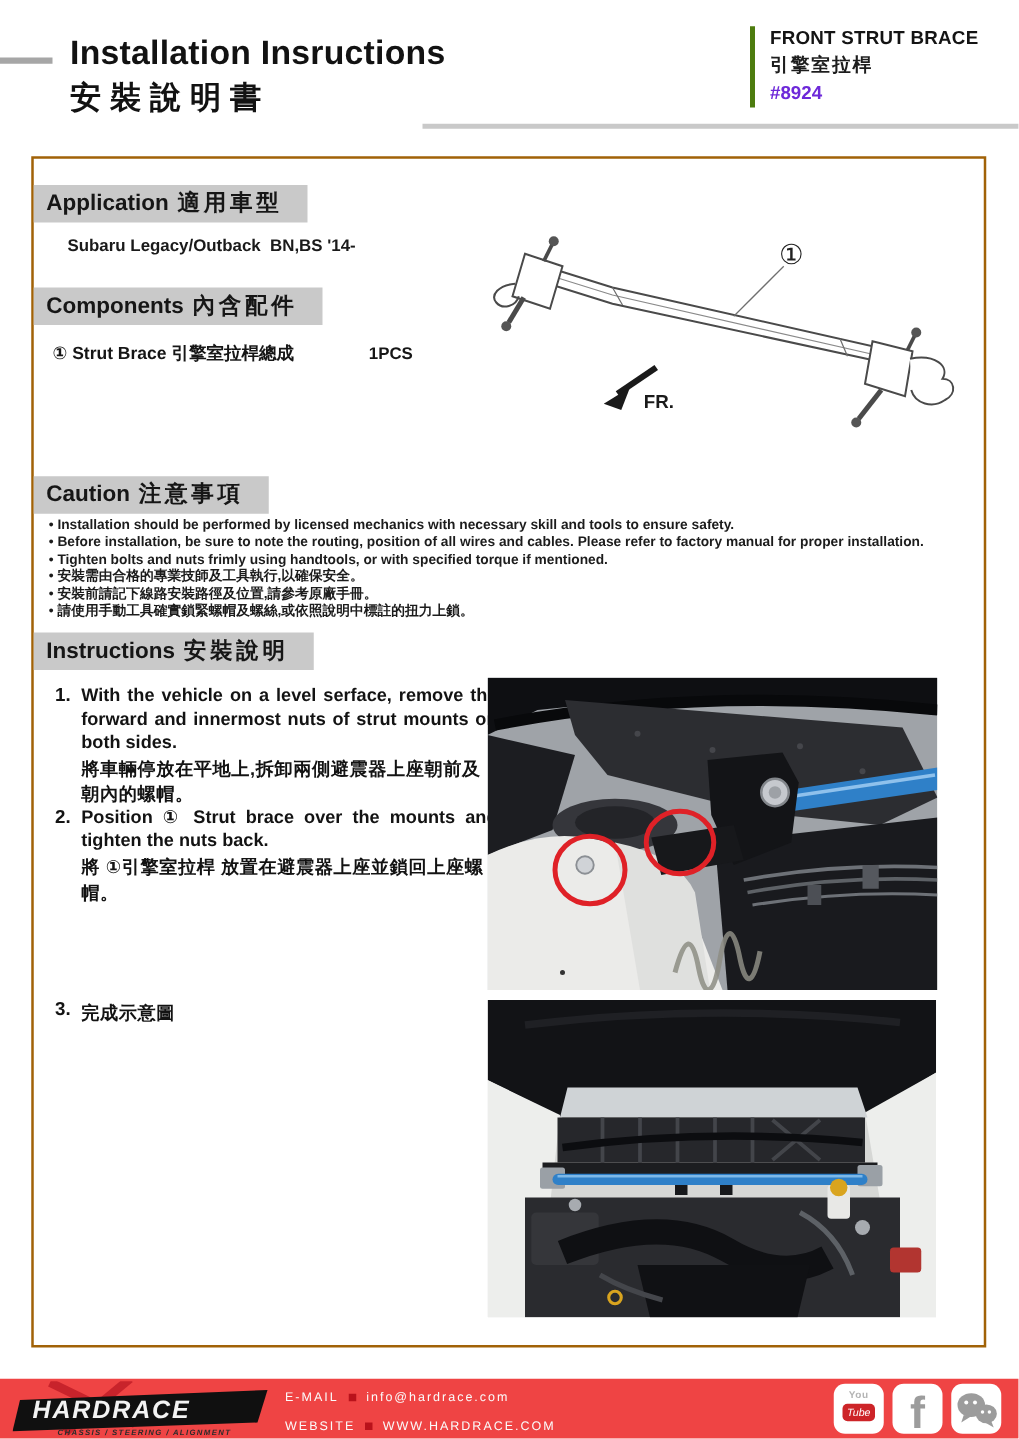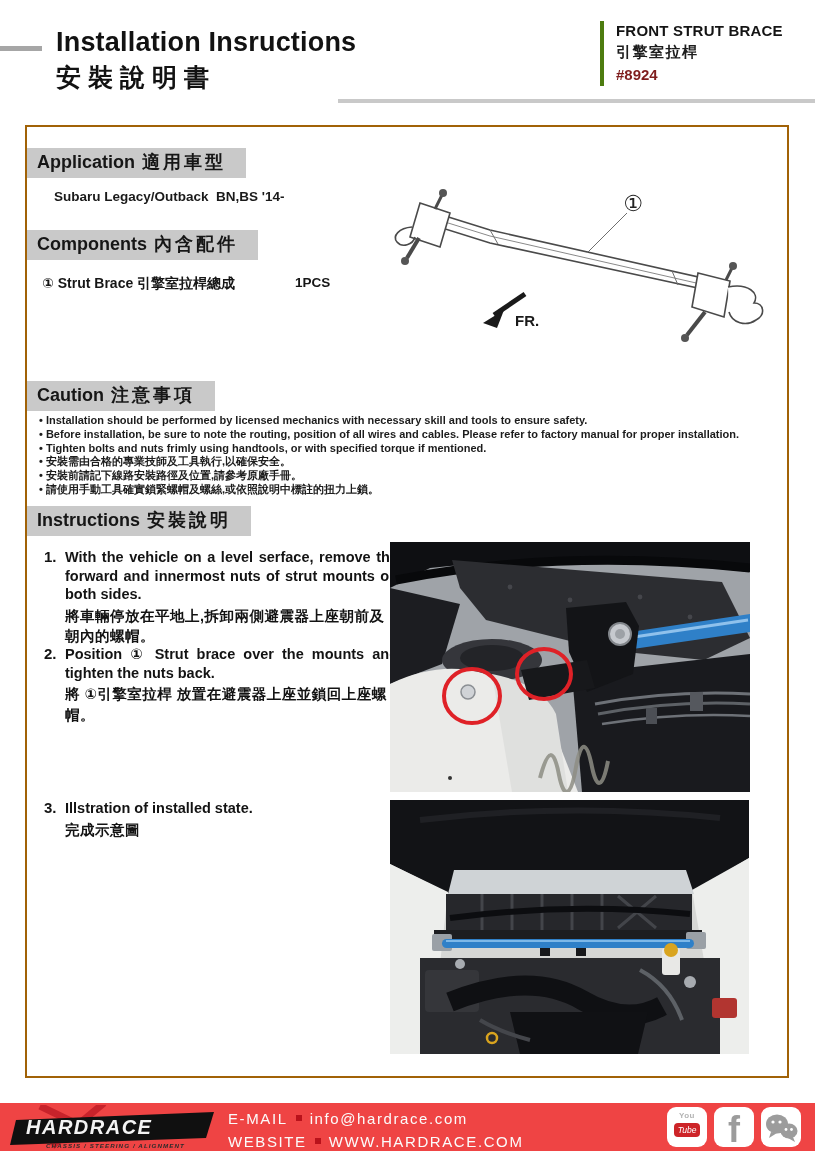--- a/index.html
+++ b/index.html
@@ -8,21 +8,21 @@
   .page { position:relative; width:815px; height:1151px; background:#fff; overflow:hidden; }
 
   
   .top-dash { position:absolute; left:0; top:46px; width:42px; height:5px; background:#a6a6a6; }
   .title-block { position:absolute; left:56px; top:27px; }
   .title-en { font-size:27px; font-weight:bold; color:#121212; letter-spacing:.2px; }
   .title-zh { font-size:25px; font-weight:bold; color:#121212; letter-spacing:7px; margin-top:3px; }
   .product-block { position:absolute; left:600px; top:21px; border-left:4px solid #4d7c0f; padding:1px 0 3px 12px; }
   .product-name-en { font-size:15px; font-weight:bold; color:#141414; letter-spacing:.2px; }
   .product-name-zh { font-size:15px; font-weight:bold; color:#1d1d1d; margin-top:4px; letter-spacing:1.5px; }
-  .product-no { font-size:15px; font-weight:bold; color:#7f1d1d; margin-top:4px; }
+  .product-no { font-size:15px; font-weight:bold; color:#6d28d9; margin-top:4px; }
   .header-rule { position:absolute; left:338px; top:99px; width:477px; height:4px; background:#c9c9c9; }
 
   
   .content-box { position:absolute; left:25px; top:125px; width:764px; height:953px; border:2px solid #a16207; background:#fff; }
   .sec-heading { position:absolute; left:0; background:#c9c9c9; padding:4px 20px 5px 10px; font-size:18px; font-weight:bold; color:#161616; white-space:nowrap; line-height:21px; }
   .sec-heading .zh { letter-spacing:3px; margin-left:7px; }
 
   .vehicle { position:absolute; left:27px; top:62px; font-size:13.5px; font-weight:bold; color:#1a1a1a; white-space:pre-wrap; }
 
   .comp-row { position:absolute; left:15px; top:147px; width:380px; font-weight:bold; color:#161616; }
@@ -43,21 +43,21 @@
   .photo { position:absolute; overflow:hidden; }
   .photo svg { display:block; }
   .photo1 { left:363px; top:415px; width:360px; height:250px; }
   .photo2 { left:363px; top:673px; width:359px; height:254px; }
 
   
   .footer { position:absolute; left:0; top:1103px; width:815px; height:48px; background:#ef4444; }
   .logo { position:absolute; left:10px; top:2px; }
   .contact { position:absolute; left:228px; top:5px; }
   .contact-row { display:flex; align-items:center; height:20px; }
-  .c-label, .c-value { font-size:15px; color:#fbfbfb; letter-spacing:1.6px; }
+  .c-label, .c-value { font-size:10px; color:#fbfbfb; letter-spacing:1.6px; }
   .red-sq { width:6px; height:6px; background:#b9121b; margin:0 8px; flex:none; }
   .socials { position:absolute; right:14px; top:4px; display:flex; gap:7px; }
   .s-icon { width:40px; height:40px; background:#fff; border-radius:9px; position:relative; overflow:hidden; }
   .yt-you { position:absolute; left:0; right:0; top:4px; text-align:center; font-size:8px; font-weight:bold; color:#b4b4b4; letter-spacing:.5px; }
   .yt-tube { position:absolute; left:7px; top:16px; width:26px; height:14px; background:#cd2428; border-radius:4px; color:#fff; font-size:8.5px; font-weight:normal; text-align:center; line-height:14px; font-style:italic; }
   .fb-f { position:absolute; left:0; right:0; top:1px; bottom:0; text-align:center; font-size:36px; font-weight:bold; color:#9c9c9c; line-height:44px; }
 </style>
 </head>
 <body>
 
@@ -146,21 +146,20 @@
       <span class="step-num">2.</span>
       <div class="step-body">
         <div class="step-en">Position ① Strut brace over the mounts and tighten the nuts back.</div>
         <div class="step-zh">將 ①引擎室拉桿 放置在避震器上座並鎖回上座螺帽。</div>
       </div>
     </div>
 
     <div class="step" style="top:672px">
       <span class="step-num">3.</span>
       <div class="step-body">
-        <div class="step-en" style="text-align:left">Illstration of installed state.</div>
         <div class="step-zh">完成示意圖</div>
       </div>
     </div>
 
     <div class="photo photo1">
       <svg viewBox="0 0 360 250" width="360" height="250">
         <rect width="360" height="250" fill="#9fa3a8"></rect>
         <path d="M0 0 H360 V30 Q180 10 40 26 L0 46 Z" fill="#0e0f12"></path>
         <path d="M6 38 Q170 6 360 26" stroke="#08090b" stroke-width="9" fill="none"></path>
         <path d="M62 18 L332 40 L360 96 L314 118 L216 108 L96 78 L70 46 Z" fill="#2c2d31"></path>

